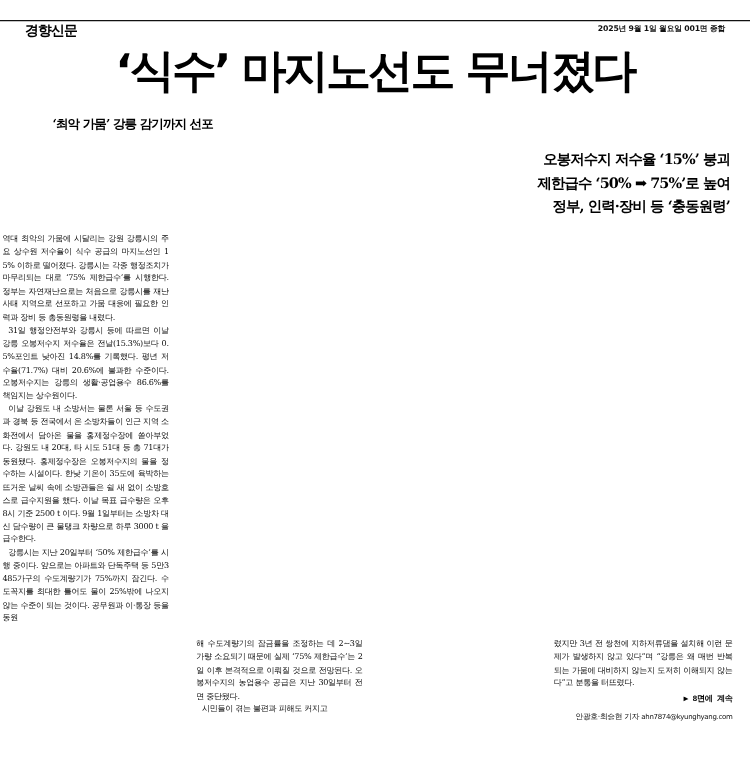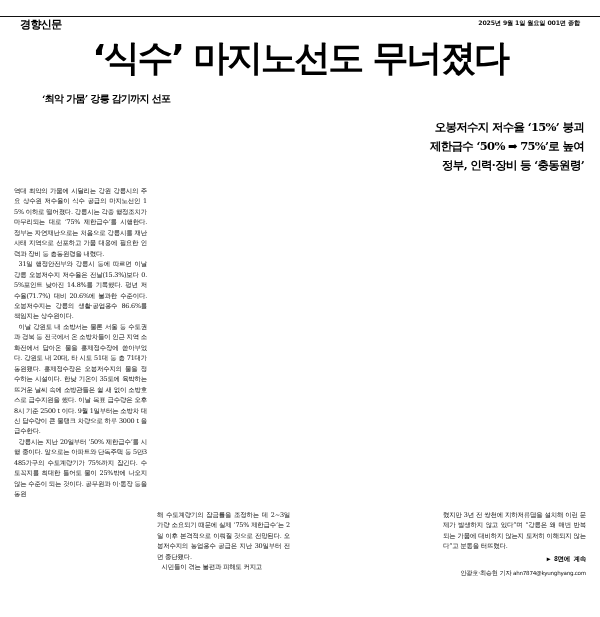--- a/index.html
+++ b/index.html
@@ -117,21 +117,21 @@
     line-height: 1.62;
     letter-spacing: -0.22px;
     text-align: justify;
     text-justify: inter-character;
     word-break: break-all;
     color: #0a0a0a;
     font-family: "DejaVu Serif", "Liberation Serif", serif;
   }
   .col p + p { text-indent: 0.7em; }
 
-  #col-1 { left: 14px;  width: 133px; }
+  #col-1 { left: 2px;  width: 133px; }
   #col-2 { left: 157px; width: 133px; top: 324px; }
   #col-3 { left: 300px; width: 133px; top: 324px; }
   #col-4 { left: 443px; width: 143px; top: 324px; }
 
   .continue {
     margin-top: 3px;
     font-size: 6.5px;
     font-weight: 700;
     text-align: right;
     letter-spacing: -0.3px;

